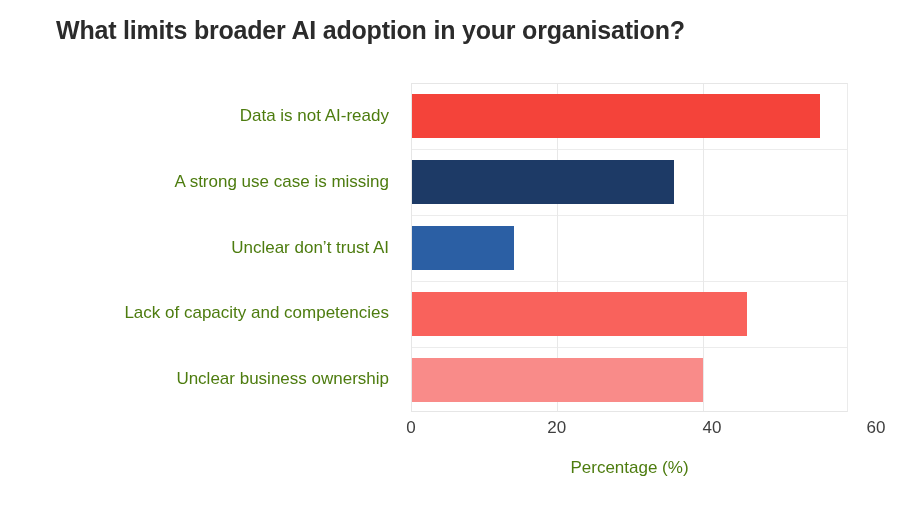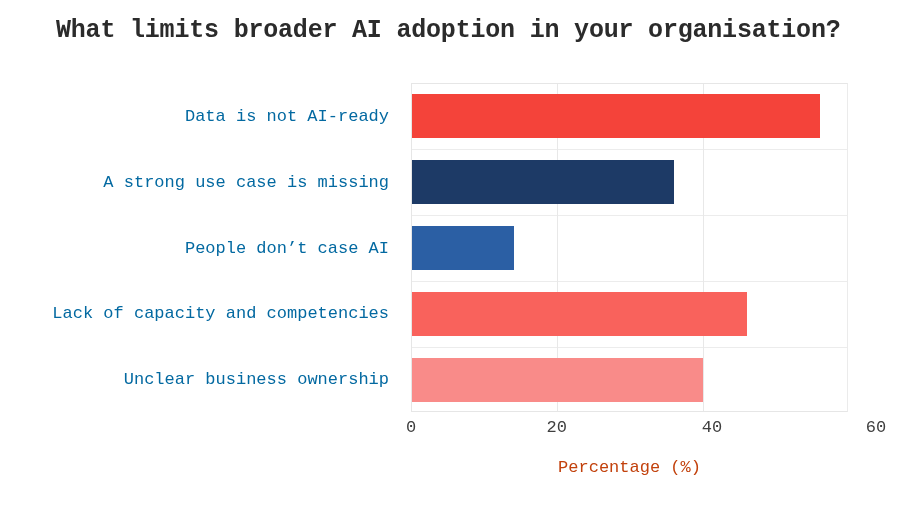--- a/index.html
+++ b/index.html
@@ -12,21 +12,20 @@
     height: 505px;
     background: #ffffff;
     font-family: "Liberation Sans", sans-serif;
     overflow: hidden;
   }
   .figure {
     position: relative;
     width: 900px;
     height: 486px;
     background: #ffffff;
-    font-family: Liberation Mono, monospace;
   }
   .chart-title {
     position: absolute;
     left: 56px;
     top: 16px;
     font-size: 25px;
     font-weight: bold;
     color: #2b2b2b;
     letter-spacing: -0.2px;
     white-space: nowrap;
@@ -72,21 +71,21 @@
     left: 0;
     top: 83px;
     width: 400px;
     height: 329px;
   }
   .ylabel-item {
     position: absolute;
     right: 11px;
     text-align: right;
     font-size: 17px;
-    color: #0369a1;
+    color: #4d7c0f;
     white-space: nowrap;
     transform: translateY(-50%);
   }
   .xticks {
     position: absolute;
     left: 411px;
     top: 418px;
     width: 437px;
     height: 28px;
   }
@@ -97,34 +96,34 @@
     color: #3f3f3f;
     transform: translateX(-50%);
   }
   .xaxis-title {
     position: absolute;
     left: 411px;
     top: 458px;
     width: 437px;
     text-align: center;
     font-size: 17px;
-    color: #c2410c;
+    color: #4d7c0f;
   }
 </style>
 </head>
 <body>
 
 <div class="figure">
 
   <div class="chart-title">What limits broader AI adoption in your organisation?</div>
 
   <div class="ylabels">
     <div class="ylabel-item" style="top: 32.9px;">Data is not AI-ready</div>
     <div class="ylabel-item" style="top: 98.7px; text-align: center;">A strong use case is missing</div>
-    <div class="ylabel-item" style="top: 164.5px;">People don’t case AI</div>
+    <div class="ylabel-item" style="top: 164.5px;">Unclear don’t trust AI</div>
     <div class="ylabel-item" style="top: 296.1px;" id="ylab4">Unclear business ownership</div>
     <div class="ylabel-item" style="top: 230.3px;">Lack of capacity and competencies</div>
   </div>
 
   <div class="plot-area">
 
     <div class="gridline-h" style="top:65px;"></div>
     <div class="gridline-h" style="top:131px;"></div>
     <div class="gridline-h" style="top:197px;"></div>
     <div class="gridline-h" style="top:263px;"></div>

